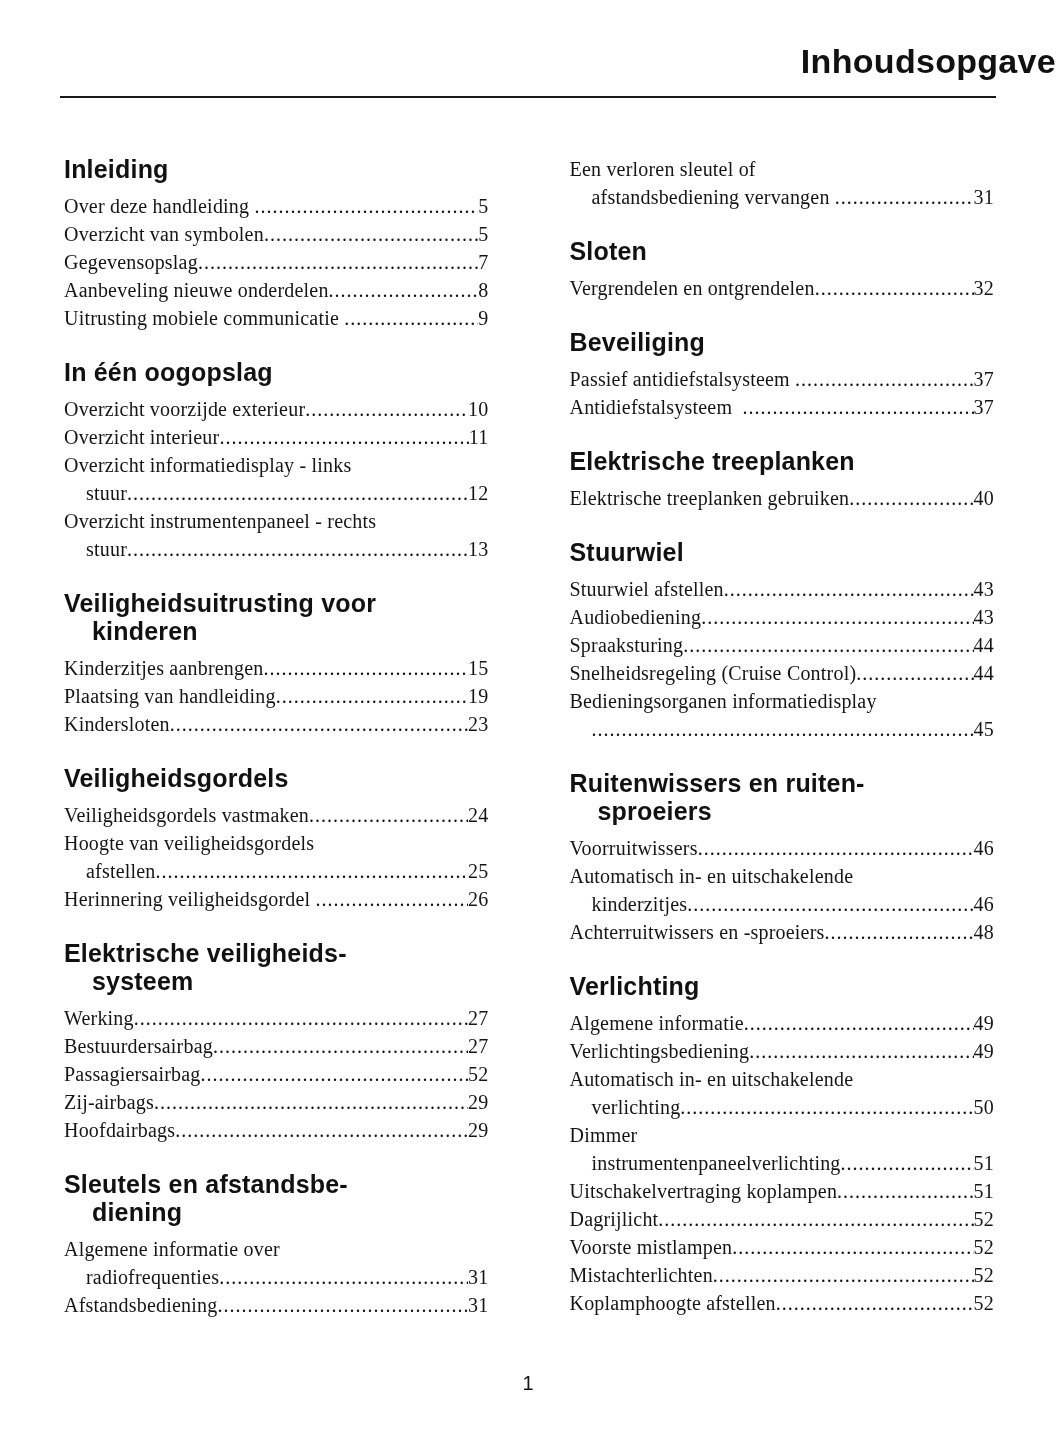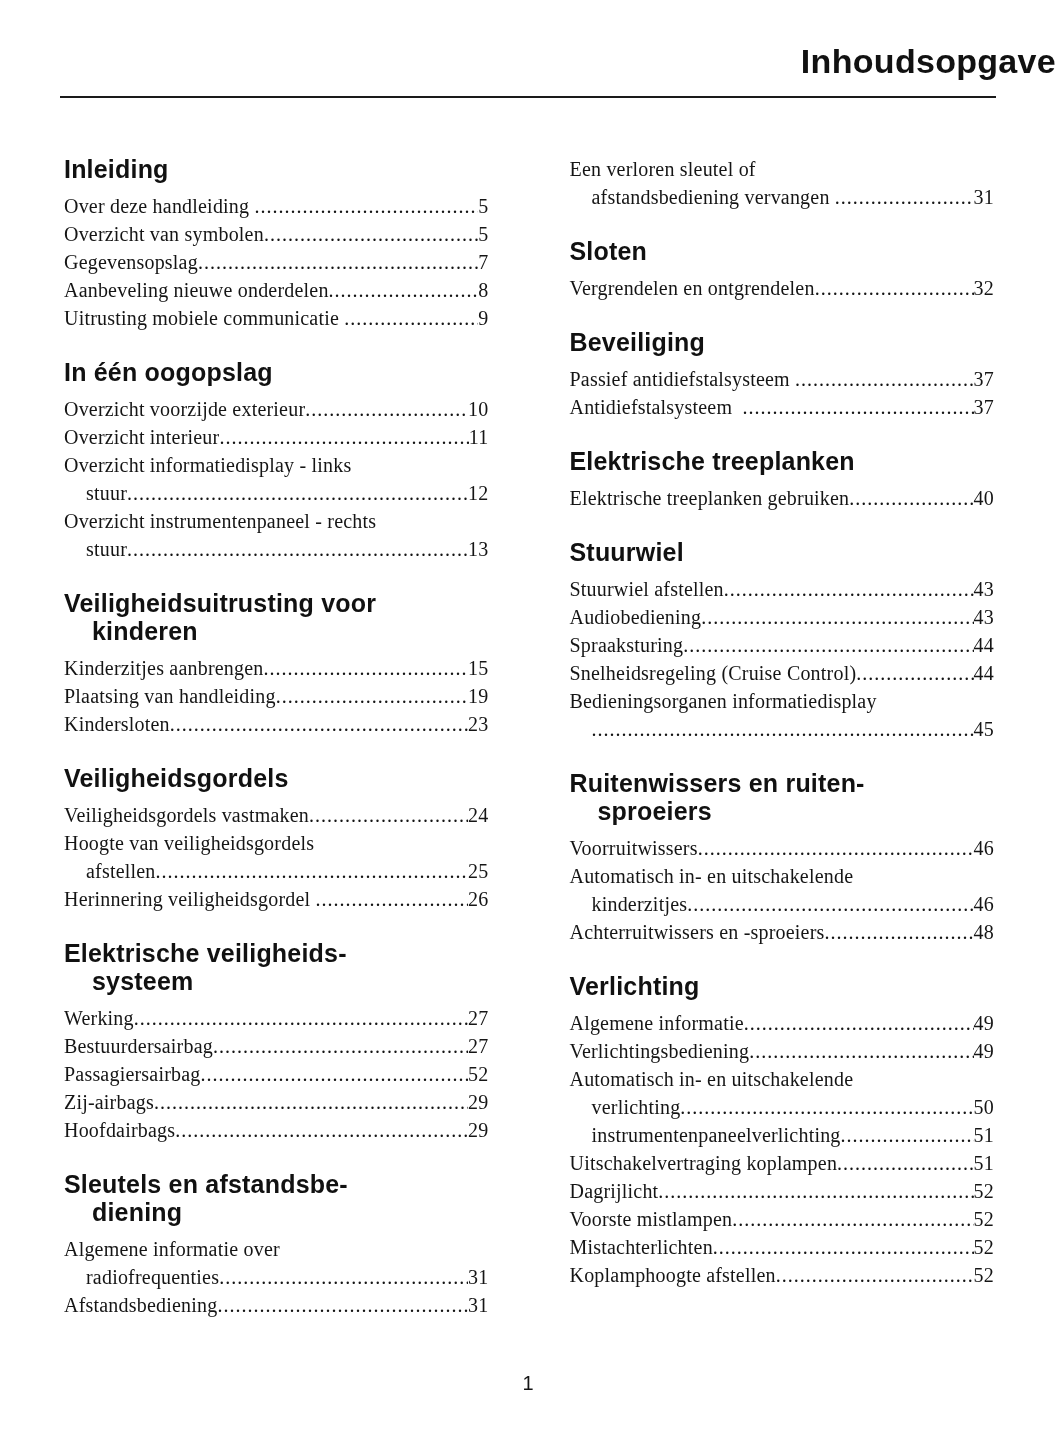--- a/index.html
+++ b/index.html
@@ -415,20 +415,23 @@
           <div class="entry-line">
             <span class="entry-text">Automatisch in- en uitschakelende</span>
           </div>
           <div class="entry-line indent">
             <span class="entry-text">verlichting</span>
             <span class="dots"></span>
             <span class="page-ref">50</span>
           </div>
         </div>
         <div class="toc-entry">
+          <div class="entry-line">
+            <span class="entry-text">Dimmer</span>
+          </div>
           <div class="entry-line indent">
             <span class="entry-text">instrumentenpaneelverlichting</span>
             <span class="dots"></span>
             <span class="page-ref">51</span>
           </div>
         </div>
         <div class="toc-entry">
           <div class="entry-line">
             <span class="entry-text">Uitschakelvertraging koplampen</span>
             <span class="dots"></span>

